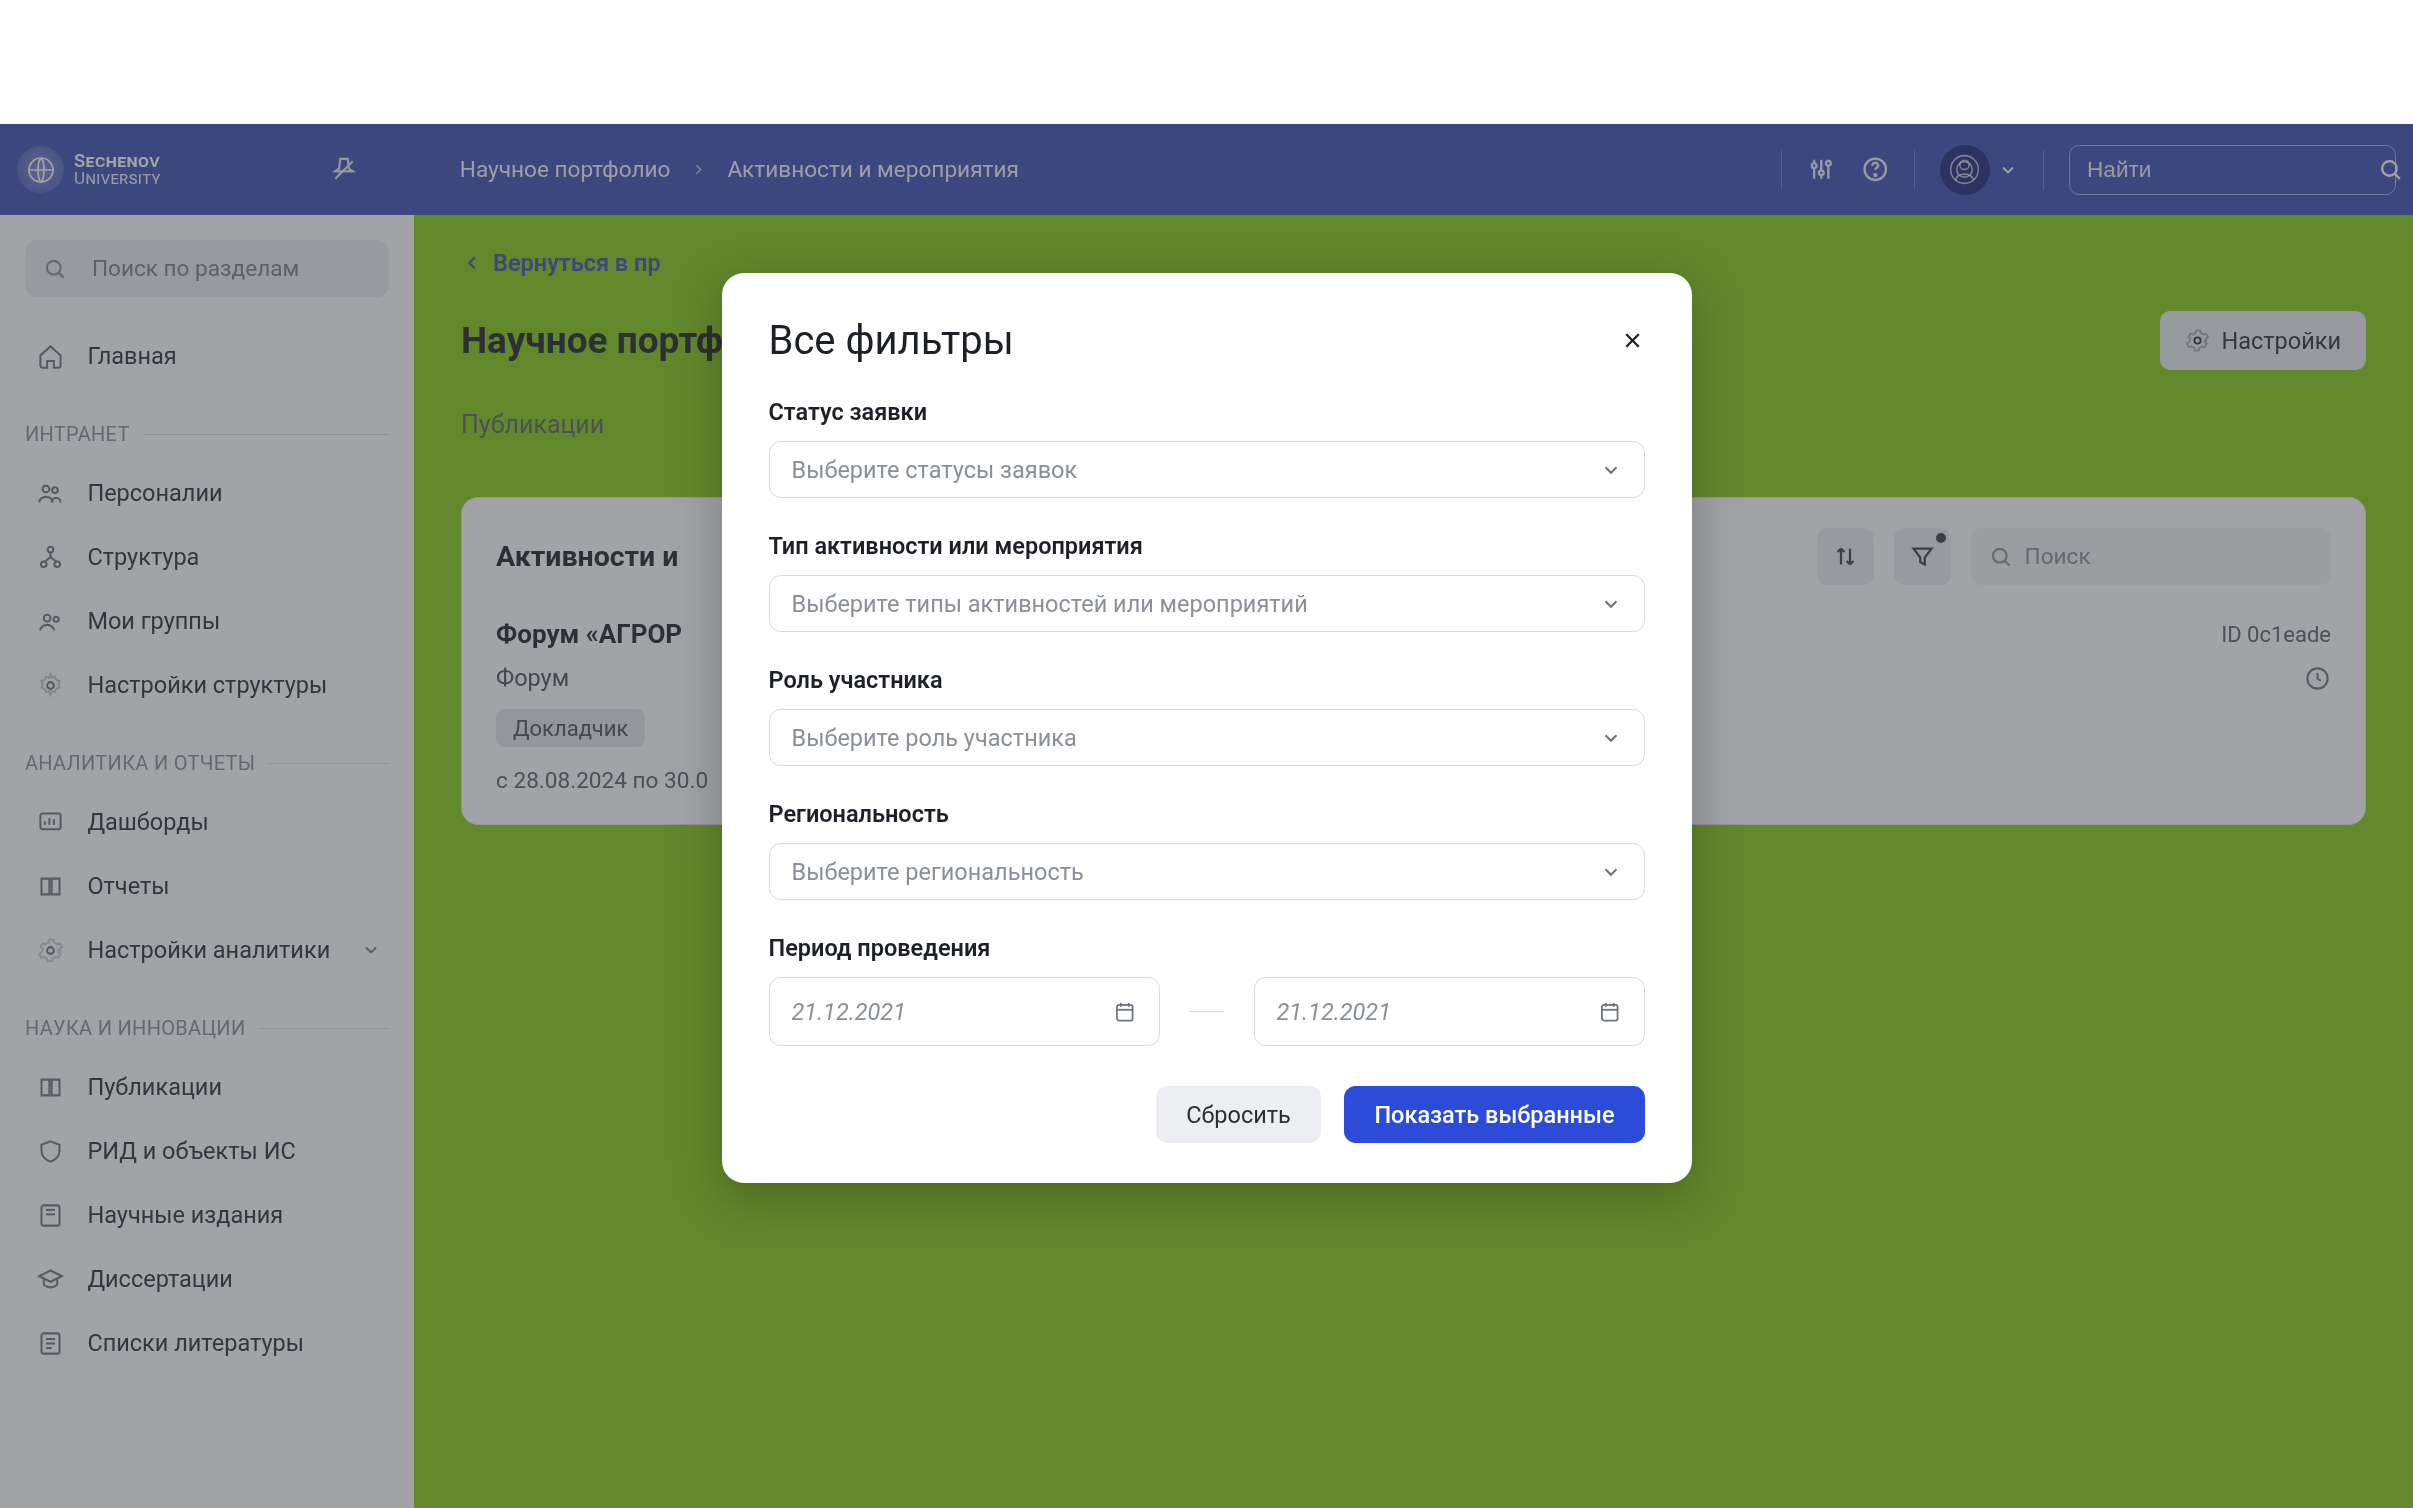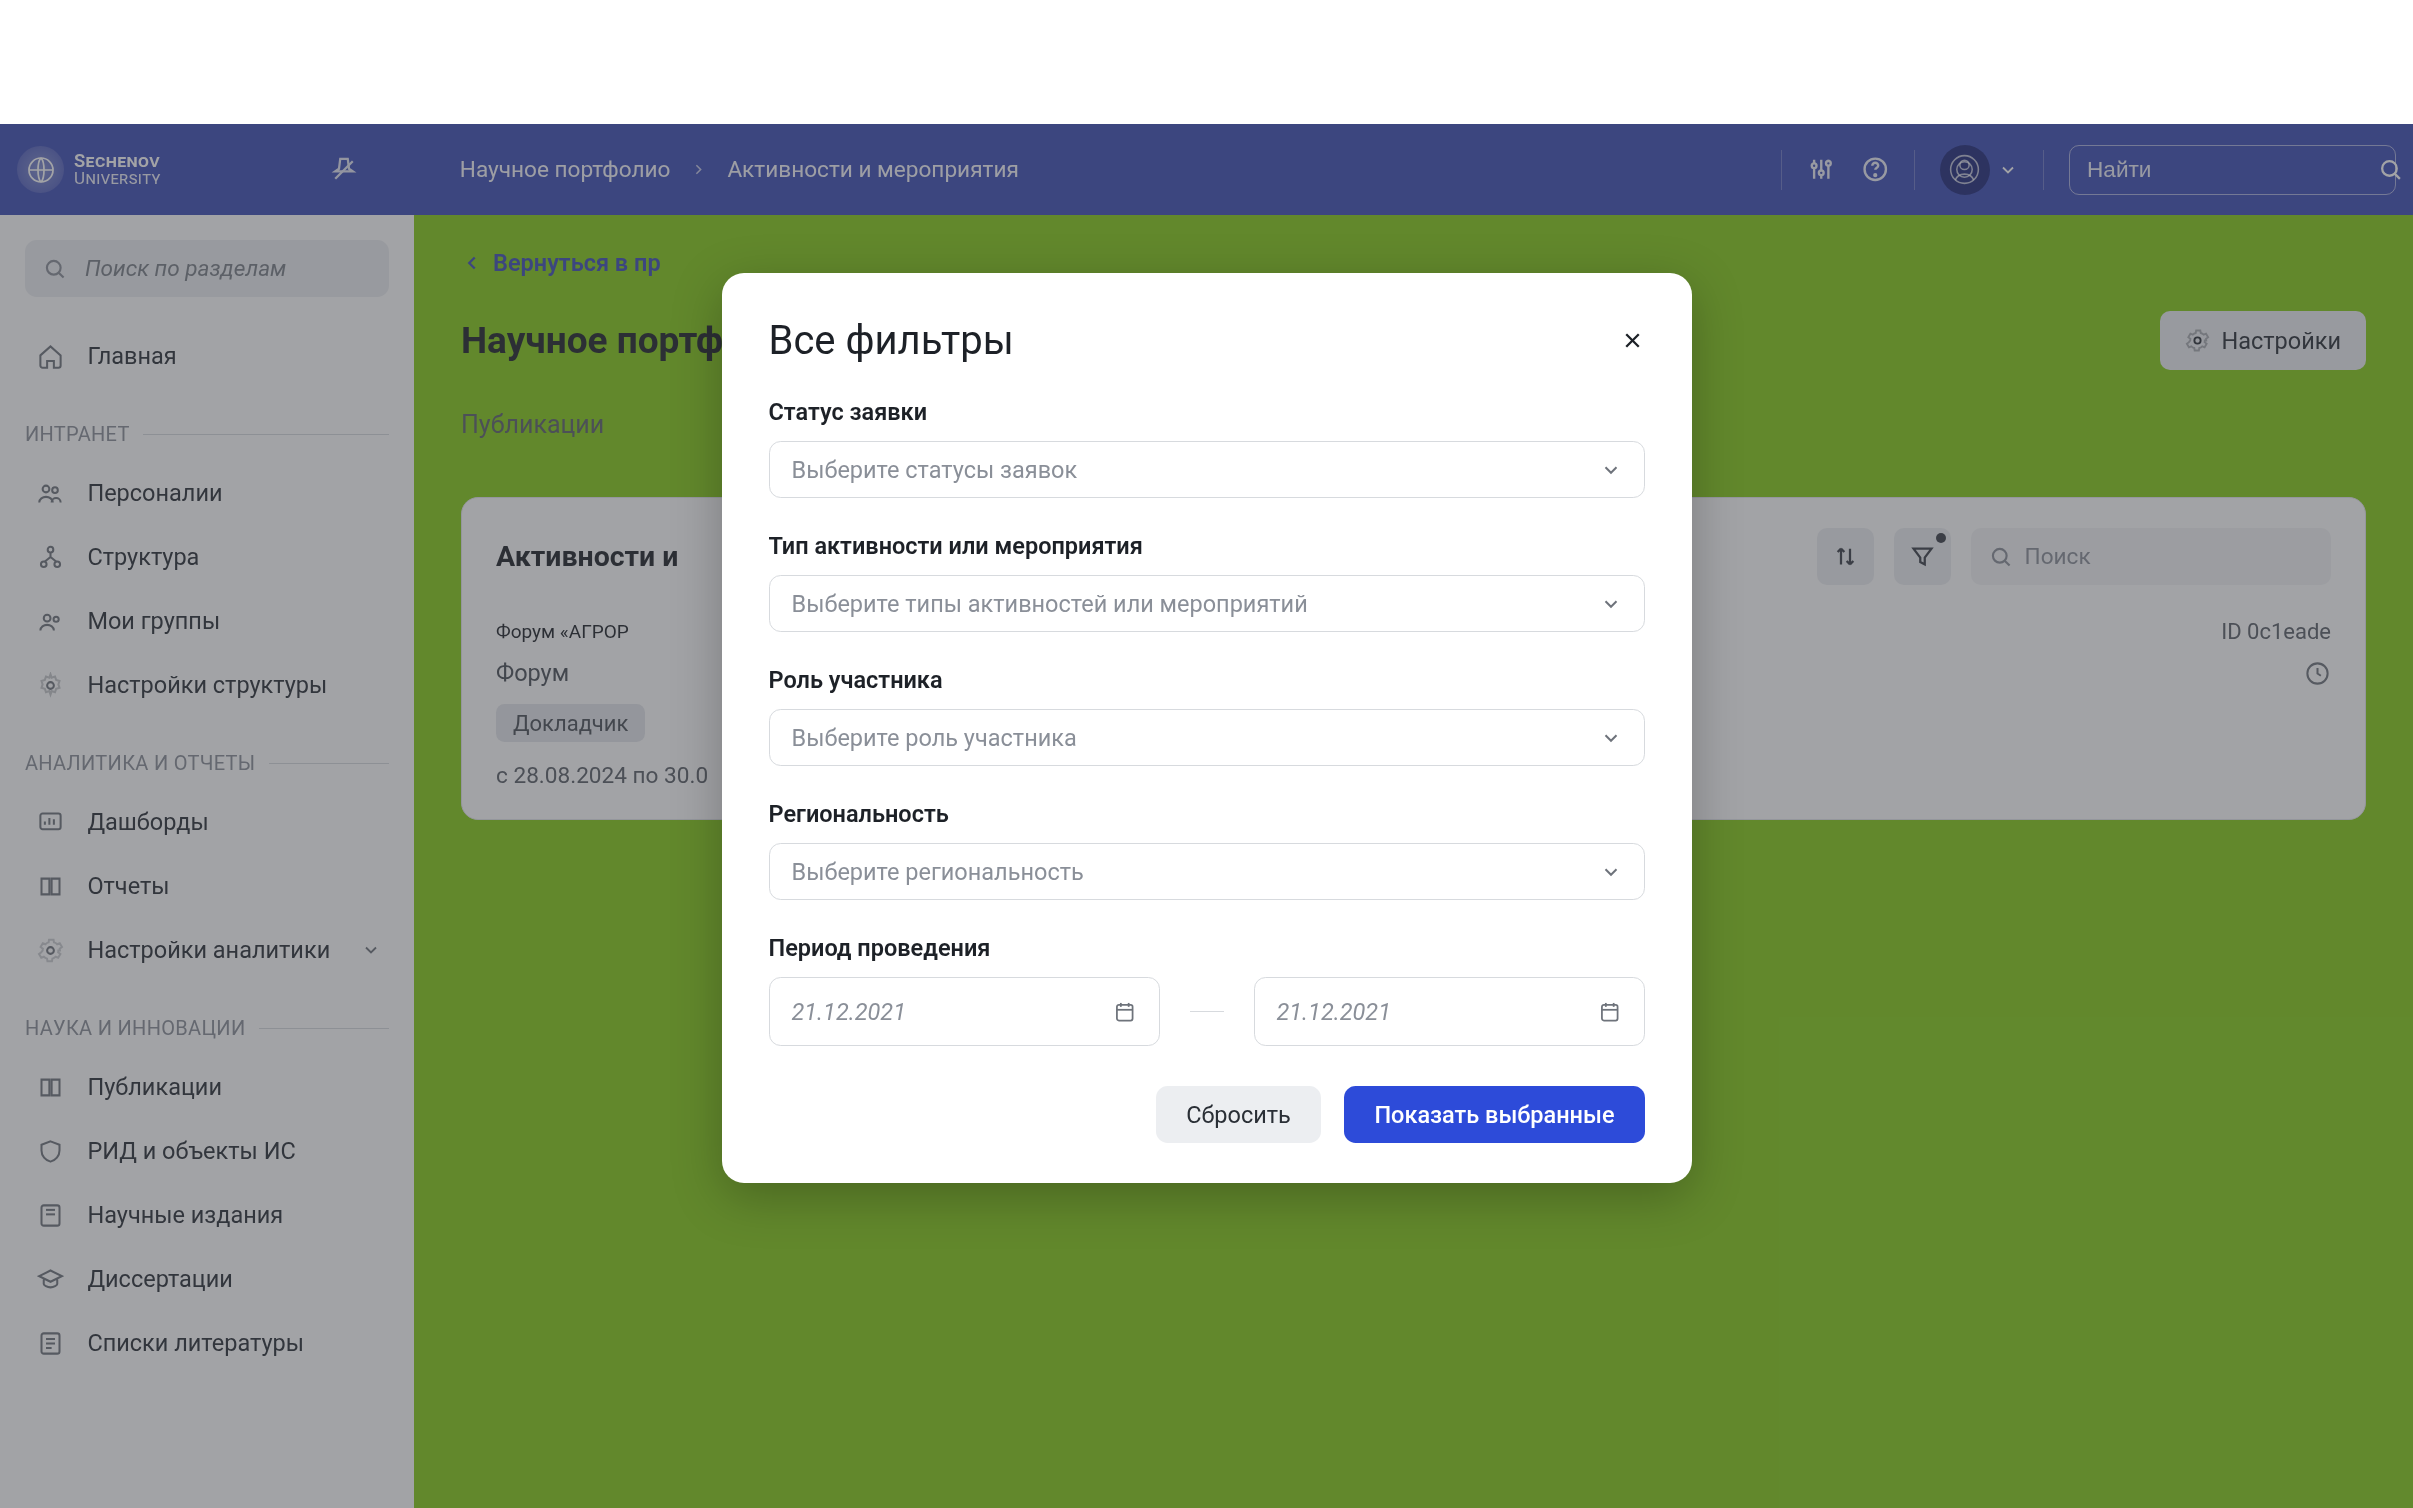--- a/index.html
+++ b/index.html
@@ -21,21 +21,21 @@
 .header-divider { width:0.8px; height:40px; background: rgba(255,255,255,0.25); }
 .header-icon { color:#fff; opacity:0.9; display:flex; align-items:center; cursor:pointer; }
 .avatar { width:50px; height:50px; border-radius:50%; background: #1f2a7a; display:flex; align-items:center; justify-content:center; color:#fff; }
 .avatar-wrap { display:flex; align-items:center; gap:8.4px; color:#fff; cursor:pointer; }
 .header-search { width: 327px; height: 50px; border: 1.7px solid rgba(255,255,255,0.55); border-radius: 10px; display:flex; align-items:center; padding: 0 17px; color:#fff; }
 .header-search input { flex:1; background:transparent; border:none; outline:none; color:#fff; font-size:22.6px; }
 .header-search input::placeholder { color: rgba(255,255,255,0.9); }
 
 
 .sidebar { position:absolute; top:91px; left:0; width:414px; bottom:0; background:#fff; padding: 25px; }
-.side-search { height: 57px; background:#eceef1; border-radius:11.7px; display:flex; align-items:center; gap:18px; padding:0 18.4px; color:#7a7f87; font-size:22.6px;font-style:italic; }
+.side-search { height: 57px; background:#eceef1; border-radius:11.7px; display:flex; align-items:center; gap:25px; padding:0 18.4px; color:#7a7f87; font-size:22.6px; }
 .side-group { margin-top: 34px; }
 .side-group-title { display:flex; align-items:center; gap:13.4px; color:#8a8f98; font-size:20px; letter-spacing:0.3px; margin: 10px 0 15px 0; }
 .side-group-title .line { flex:1; height:0.8px; background:#d7dade; }
 .side-item { display:flex; align-items:center; gap:20px; height:64px; padding:0 8.4px; color:#2a2f36; font-size:23.5px; border-radius:8.4px; cursor:pointer; }
 .side-item .icon { width:34px; display:flex; justify-content:center; color:#6e737b; }
 .side-item .arrow { margin-left:auto; color:#6e737b; }
 
 
 .main { position:absolute; top:91px; left:414px; right:0; bottom:0; padding: 34px 47px; }
 .back-link { color:#3d4db5; font-size:23.5px; font-weight:600; display:flex; align-items:center; gap:10px; cursor:pointer; }
@@ -47,21 +47,21 @@
 .tabs .tab.last { margin-left:auto; }
 
 
 .card { margin-top:42px; background:#fff; border:0.8px solid #e5e7eb; border-radius:17px; padding:30px 34px; }
 .card-top { display:flex; align-items:center; }
 .card-title { font-size:28.5px; font-weight:700; color:#1d2127; }
 .card-tools { margin-left:auto; display:flex; align-items:center; gap:20px; }
 .tool-btn { width:57px; height:57px; background:#eceef1; border-radius:10px; display:flex; align-items:center; justify-content:center; color:#3a3f47; cursor:pointer; position:relative; }
 .tool-btn .dot { position:absolute; top:5px; right:5px; width:10px; height:10px; border-radius:50%; background:#3a3f47; }
 .card-search { width:360px; height:57px; background:#f3f4f6; border-radius:10px; display:flex; align-items:center; gap:11.7px; padding:0 18.4px; color:#8a8f98; font-size:22.6px; }
-.item-title { margin-top:34px; font-size:19px; font-weight:400; color:#1d2127; }
+.item-title { margin-top:34px; font-size:26px; font-weight:700; color:#1d2127; }
 .id-wrap { margin-left:auto; color:#5b6068; font-size:22px; }
 .row { display:flex; align-items:center; }
 .item-type { margin-top:15px; font-size:23.5px; color:#4a4f57; }
 .clock { margin-left:auto; color:#6e737b; }
 .chip { display:inline-block; margin-top:17px; background:#e5e7eb; color:#4a4f57; padding:6.7px 17px; border-radius:8.4px; font-size:22px; }
 .date-range { margin-top:20px; color:#5b6068; font-size:22.6px; }
 
 
 .overlay { position:absolute; inset:0; background:rgba(60,63,70,0.48); }
 

